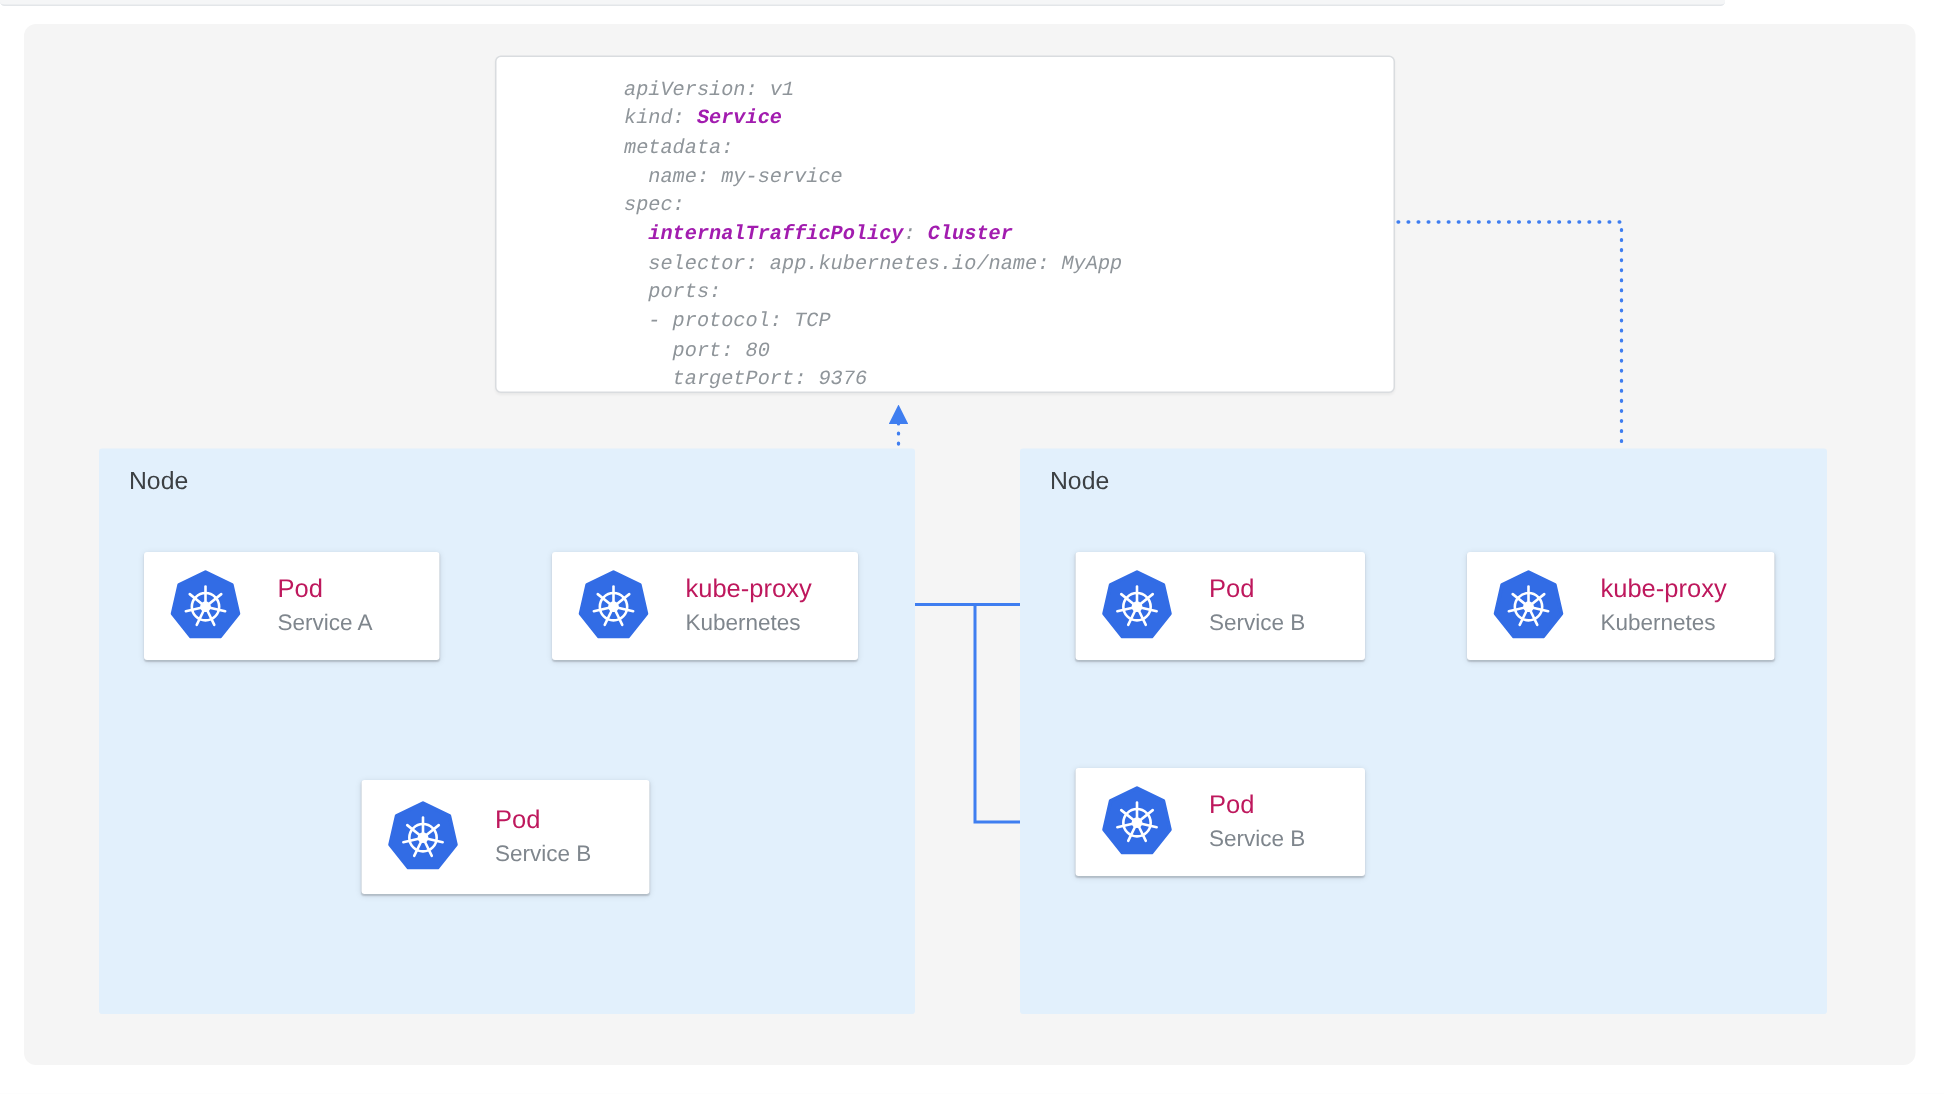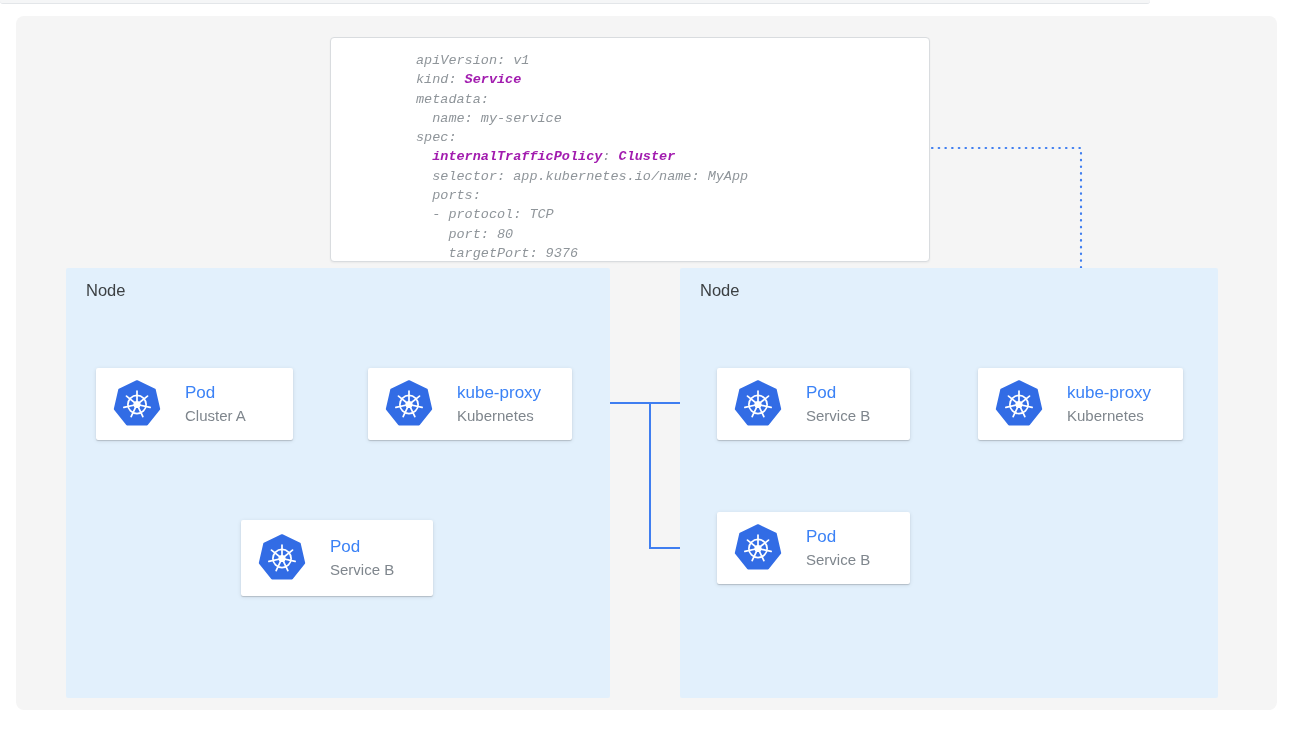--- a/index.html
+++ b/index.html
@@ -29,40 +29,40 @@
     font-family: "Liberation Mono", "DejaVu Sans Mono", monospace;
     font-style: italic;
     font-size: 13.5px; line-height: 19.3px;
     color: #8f959a;
     white-space: pre;
   }
   .yaml-code .b { font-weight: 700; color: #a21caf; }
 
   
   .node {
-    position: absolute; top: 268px; height: 430px;
+    position: absolute; top: 299px; height: 377px;
     background: #e2f0fc; border-radius: 2px;
   }
   .node-left  { left: 66px;  width: 544px; }
   .node-right { left: 680px; width: 538px; }
   .node-label {
     position: absolute; left: 20px; top: 13px;
     font-size: 16.5px; color: #3c4043;
   }
 
   
   .card {
     position: absolute; background: #ffffff;
     border-radius: 2px;
     box-shadow: 0 1px 1px rgba(0,0,0,0.16), 0 1px 4px rgba(0,0,0,0.10);
     display: flex; align-items: center;
   }
   .card .icon-wrap { width: 48px; height: 48px; margin-left: 17px; flex: 0 0 auto; }
   .card .texts { margin-left: 24px; display: flex; flex-direction: column; }
-  .card .title { font-size: 17px; color: #3b82f6; line-height: 22px; }
+  .card .title { font-size: 17px; color: #be185d; line-height: 22px; }
   .card .subtitle { font-size: 15px; color: #7f868d; line-height: 20px; margin-top: 2px; }
 
   .card-pod-a        { left: 96px;  top: 368px; width: 197px; height: 72px; }
   .card-kproxy-left  { left: 368px; top: 368px; width: 204px; height: 72px; }
   .card-pod-b-left   { left: 241px; top: 520px; width: 192px; height: 76px; }
   .card-pod-b-r-top  { left: 717px; top: 368px; width: 193px; height: 72px; }
   .card-pod-b-r-bot  { left: 717px; top: 512px; width: 193px; height: 72px; }
   .card-kproxy-right { left: 978px; top: 368px; width: 205px; height: 72px; }
 
   .edges-overlay {
@@ -118,21 +118,21 @@
           <line x1="50" y1="51" x2="77.3" y2="57.2"></line>
           <line x1="50" y1="51" x2="62.2" y2="76.2"></line>
           <line x1="50" y1="51" x2="37.8" y2="76.2"></line>
           <line x1="50" y1="51" x2="22.7" y2="57.2"></line>
           <line x1="50" y1="51" x2="28.1" y2="33.5"></line>
         </g>
         <circle cx="50" cy="51" r="7.5" fill="#ffffff"></circle>
       </svg></span>
   <span class="texts">
     <span class="title">Pod</span>
-    <span class="subtitle">Cluster A</span>
+    <span class="subtitle">Service A</span>
   </span>
 </div>
 
 <div class="card card-kproxy-left">
   <span class="icon-wrap k8s-icon"><svg viewBox="0 0 100 100" width="48" height="48">
         <polygon points="50,3 86.7,20.7 95.8,60.5 70.4,92.4 29.6,92.4 4.2,60.5 13.3,20.7" fill="#326ce5" stroke="#326ce5" stroke-width="5" stroke-linejoin="round"></polygon>
         <circle cx="50" cy="51" r="19" fill="none" stroke="#ffffff" stroke-width="3.6"></circle>
         <g stroke="#ffffff" stroke-width="3.6" stroke-linecap="round">
           <line x1="50" y1="51" x2="50" y2="23"></line>
           <line x1="50" y1="51" x2="71.9" y2="33.5"></line>

